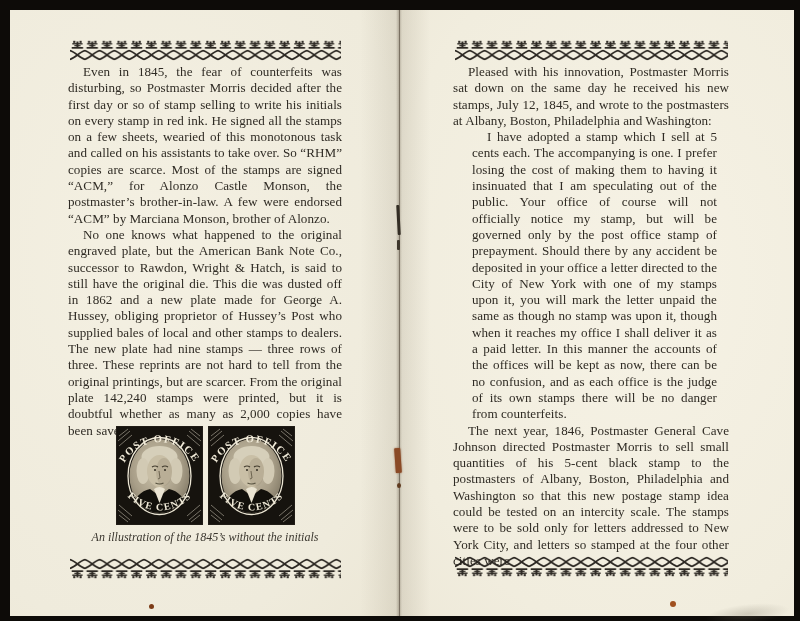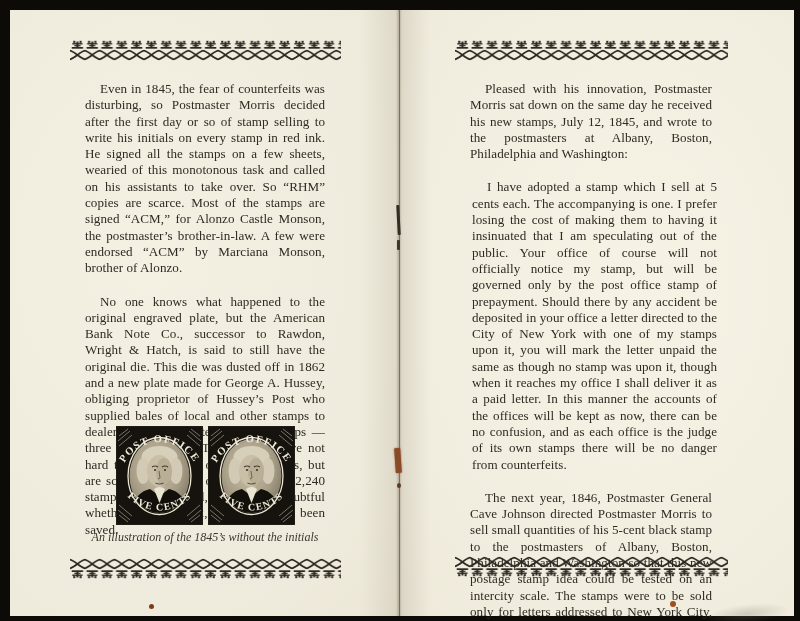--- a/index.html
+++ b/index.html
@@ -22,21 +22,21 @@
   .staple{position:absolute;border-radius:1px;}
   .staple-1{left:386.5px;top:195px;width:3.4px;height:30px;background:#332d24;transform:rotate(-3deg);}
   .staple-2{left:387px;top:230px;width:3.4px;height:10px;background:#3d362b;}
   .staple-rust{left:384.5px;top:438px;width:6px;height:25px;background:#8a4a26;transform:rotate(-4deg);
     box-shadow:0 0 2px rgba(138,74,38,.8);}
   .rust-dot-gutter{left:387px;top:473px;width:4px;height:5px;background:#5f3a1e;border-radius:50%;}
   .orn{position:absolute;height:21px;}
   .orn svg{display:block;width:100%;height:21px;}
   .textcol{position:absolute;color:#2f2b24;font-size:13.1px;line-height:16.3px;
     text-align:justify;letter-spacing:.05px;}
-  .textcol p{margin:17px;text-indent:15px;}
+  .textcol p{margin:0;text-indent:15px;}
   .quote{margin:0 12px 0 19px !important;}
   .illustration{position:absolute;text-align:center;}
   .stamps{display:flex;justify-content:center;gap:5px;}
   .caption{width:234px;margin:5px auto 0;font-style:italic;font-size:12px;line-height:14px;
     color:#3a362e;text-align:center;}
   .speck{position:absolute;border-radius:50%;pointer-events:none;}
   .speck-a{left:139px;top:594px;width:5px;height:5px;background:#7c3c18;}
   .speck-b{left:660px;top:591px;width:6px;height:6px;background:#a0501f;}
   .smudge{position:absolute;left:695px;top:594px;width:85px;height:20px;border-radius:50%;
     background:radial-gradient(ellipse,rgba(120,114,98,.28),rgba(120,114,98,0) 70%);

